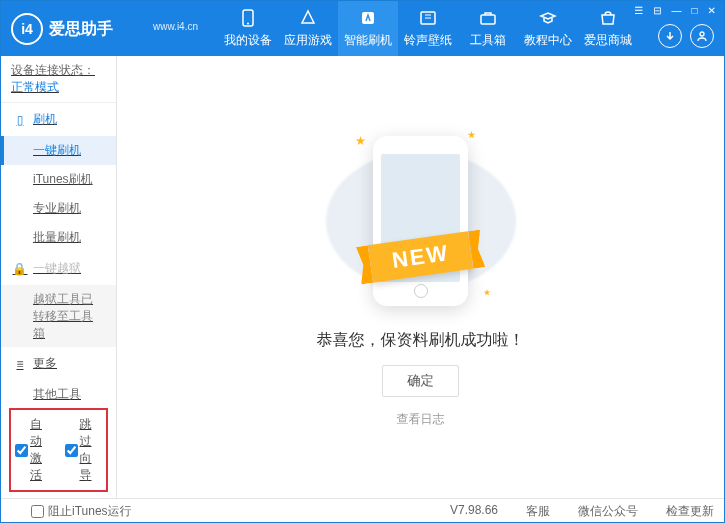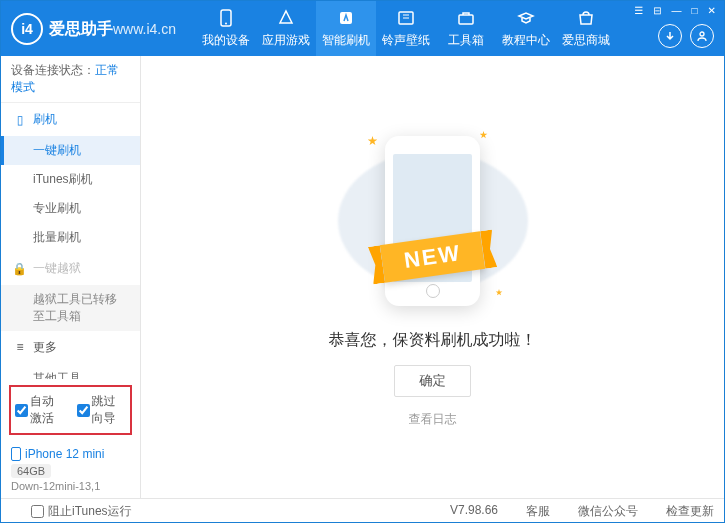--- a/index.html
+++ b/index.html
@@ -3,34 +3,34 @@
 <meta charset="utf-8">
 <style>
 * { margin: 0; padding: 0; box-sizing: border-box; }
 body { font-family: "Microsoft YaHei", Arial, sans-serif; font-size: 12px; color: #333; background: #fff; width: 725px; height: 523px; overflow: hidden; border: 1px solid #1a7fd4; }
 
 .header { background: #1a82e2; height: 55px; display: flex; align-items: center; padding: 0 10px; position: relative; }
 .logo-area { display: flex; align-items: center; color: #fff; }
 .logo-circle { width: 32px; height: 32px; border: 2px solid #fff; border-radius: 50%; display: flex; align-items: center; justify-content: center; font-weight: bold; margin-right: 6px; font-size: 14px; }
 .logo-text { display: flex; }
 .logo-title { font-size: 16px; font-weight: bold; line-height: 1; }
-.logo-sub { font-size: 14px; opacity: 0.85; }
+.logo-sub { font-size: 10px; opacity: 0.85; margin-left: 40px; }
 
 .nav { display: flex; margin-left: 20px; }
 .nav-item { width: 60px; height: 55px; display: flex; flex-direction: column; align-items: center; justify-content: center; color: #fff; cursor: pointer; font-size: 12px; }
 .nav-item.active { background: #2e93ec; }
 .nav-icon { width: 20px; height: 20px; margin-bottom: 4px; display: flex; align-items: center; justify-content: center; }
 
 .win-ctrl { position: absolute; top: 4px; right: 8px; display: flex; gap: 10px; color: #fff; font-size: 10px; }
 .win-ctrl span { cursor: pointer; }
 .head-actions { position: absolute; right: 10px; bottom: 8px; display: flex; gap: 8px; }
 .icon-circle { width: 24px; height: 24px; border: 1.5px solid #fff; border-radius: 50%; display: flex; align-items: center; justify-content: center; color: #fff; cursor: pointer; }
 
 .body { display: flex; height: 442px; }
-.sidebar { width: 140px; border-right: 1px solid #e5e5e5; display: flex; flex-direction: column; }
+.sidebar { width: 116px; border-right: 1px solid #e5e5e5; display: flex; flex-direction: column; text-decoration: underline; }
 .conn-status { padding: 6px 10px; font-size: 12px; color: #666; border-bottom: 1px solid #eee; }
 .conn-status .v { color: #1a82e2; }
 
 .menu { flex: 1; overflow: auto; }
 .menu-group { padding: 8px 12px; display: flex; align-items: center; gap: 6px; color: #555; cursor: pointer; }
 .menu-group .icon { width: 14px; display: inline-flex; justify-content: center; }
 .menu-group.active { color: #1a82e2; font-weight: 500; }
 .menu-sub { padding: 6px 12px 6px 32px; color: #666; cursor: pointer; font-size: 12px; }
 .menu-sub.active { background: #e8f1fb; color: #1a82e2; border-left: 3px solid #1a82e2; padding-left: 29px; }
 .menu-transfer { background: #f5f5f5; padding: 6px 12px 6px 32px; color: #888; font-size: 12px; line-height: 1.4; }
@@ -196,28 +196,20 @@
       <label class="check-item">
         <input type="checkbox" checked="" style="">
         <span>自动激活</span>
       </label>
       <label class="check-item">
         <input type="checkbox" checked="" style="">
         <span>跳过向导</span>
       </label>
     </div>
 
-    <div class="device">
-      <div class="device-name">
-        <span class="phone-icon-sm"></span>
-        <span>iPhone 12 mini</span>
-      </div>
-      <span class="device-cap">64GB</span>
-      <div class="device-model">Down-12mini-13,1</div>
-    </div>
   </div>
 
   <div class="main">
     <div class="phone-illu">
       <div class="cloud"></div>
       <div class="phone-big"></div>
       <div class="star" style="top:10px;left:10px"></div>
       <div class="star" style="top:5px;right:20px;width:8px;height:8px"></div>
       <div class="star" style="bottom:20px;right:5px;width:7px;height:7px"></div>
       <div class="ribbon">NEW</div>

